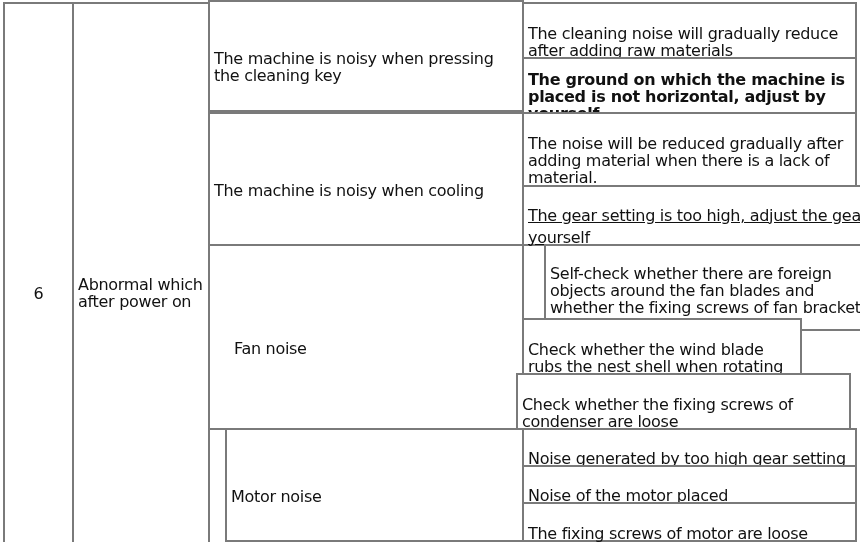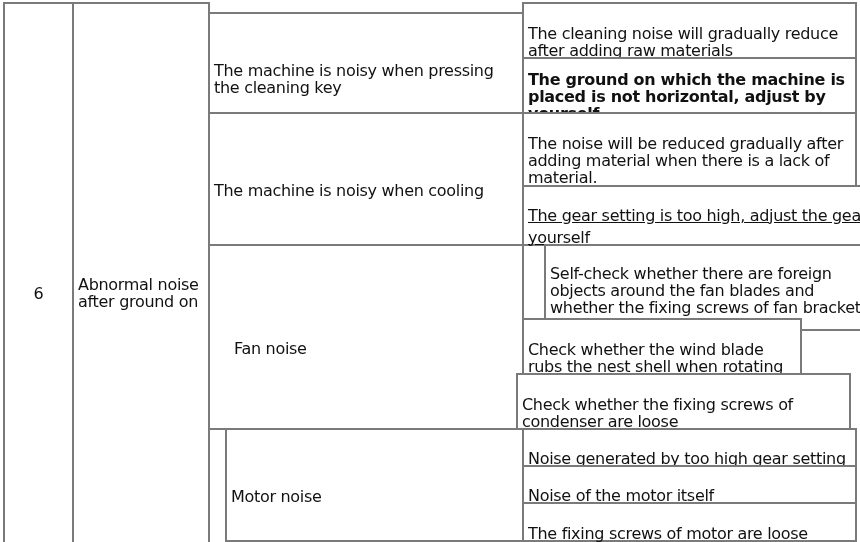--- a/index.html
+++ b/index.html
@@ -14,24 +14,24 @@
 </head>
 <body>
 
 <div>
 
   <div class="cell center" style="left:3px;top:2px;width:71px;height:560px;">
     <span>6</span>
   </div>
 
   <div class="cell" style="left:72px;top:2px;width:138px;height:560px;">
-    <span style="width:125px;">Abnormal noise after ground on</span>
+    <span style="width:125px;">Abnormal which after power on</span>
   </div>
 
-  <div class="cell" style="left:208px;top:12px;width:316px;height:112px;">
+  <div class="cell" style="left:208px;top:0;width:316px;height:112px;">
     <span style="width:300px;">The machine is noisy when pressing the cleaning key</span>
   </div>
   <div class="cell" style="left:522px;top:2px;width:335px;height:57px;">
     <span>The cleaning noise will gradually reduce after adding raw materials</span>
   </div>
   <div class="cell" style="left:522px;top:57px;width:335px;height:57px;font-weight:bold;">
     <span>The ground on which the machine is placed is not horizontal, adjust by yourself</span>
   </div>
 
   <div class="cell" style="left:208px;top:112px;width:376px;height:134px;">
@@ -57,18 +57,18 @@
     <span>Check whether the fixing screws of condenser are loose</span>
   </div>
 
   <div class="cell" style="left:225px;top:428px;width:316px;height:114px;">
     <span>Motor noise</span>
   </div>
   <div class="cell" style="left:522px;top:428px;width:335px;height:39px;">
     <span>Noise generated by too high gear setting</span>
   </div>
   <div class="cell" style="left:522px;top:465px;width:335px;height:39px;">
-    <span>Noise of the motor itself</span>
+    <span>Noise of the motor placed</span>
   </div>
   <div class="cell" style="left:522px;top:502px;width:335px;height:40px;">
     <span>The fixing screws of motor are loose</span>
   </div>
 </div>
 
 </body></html>

